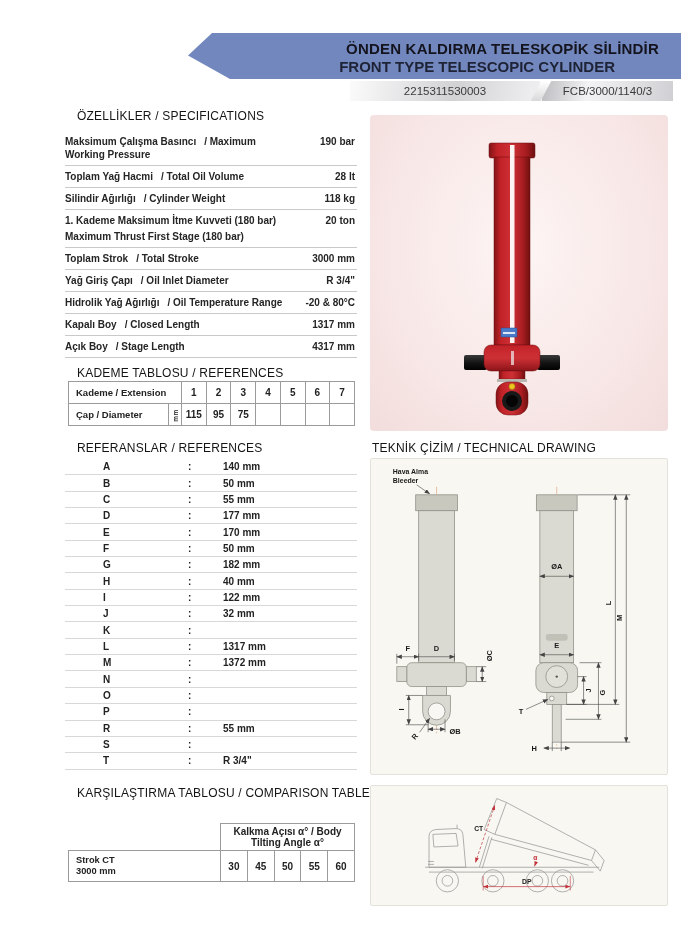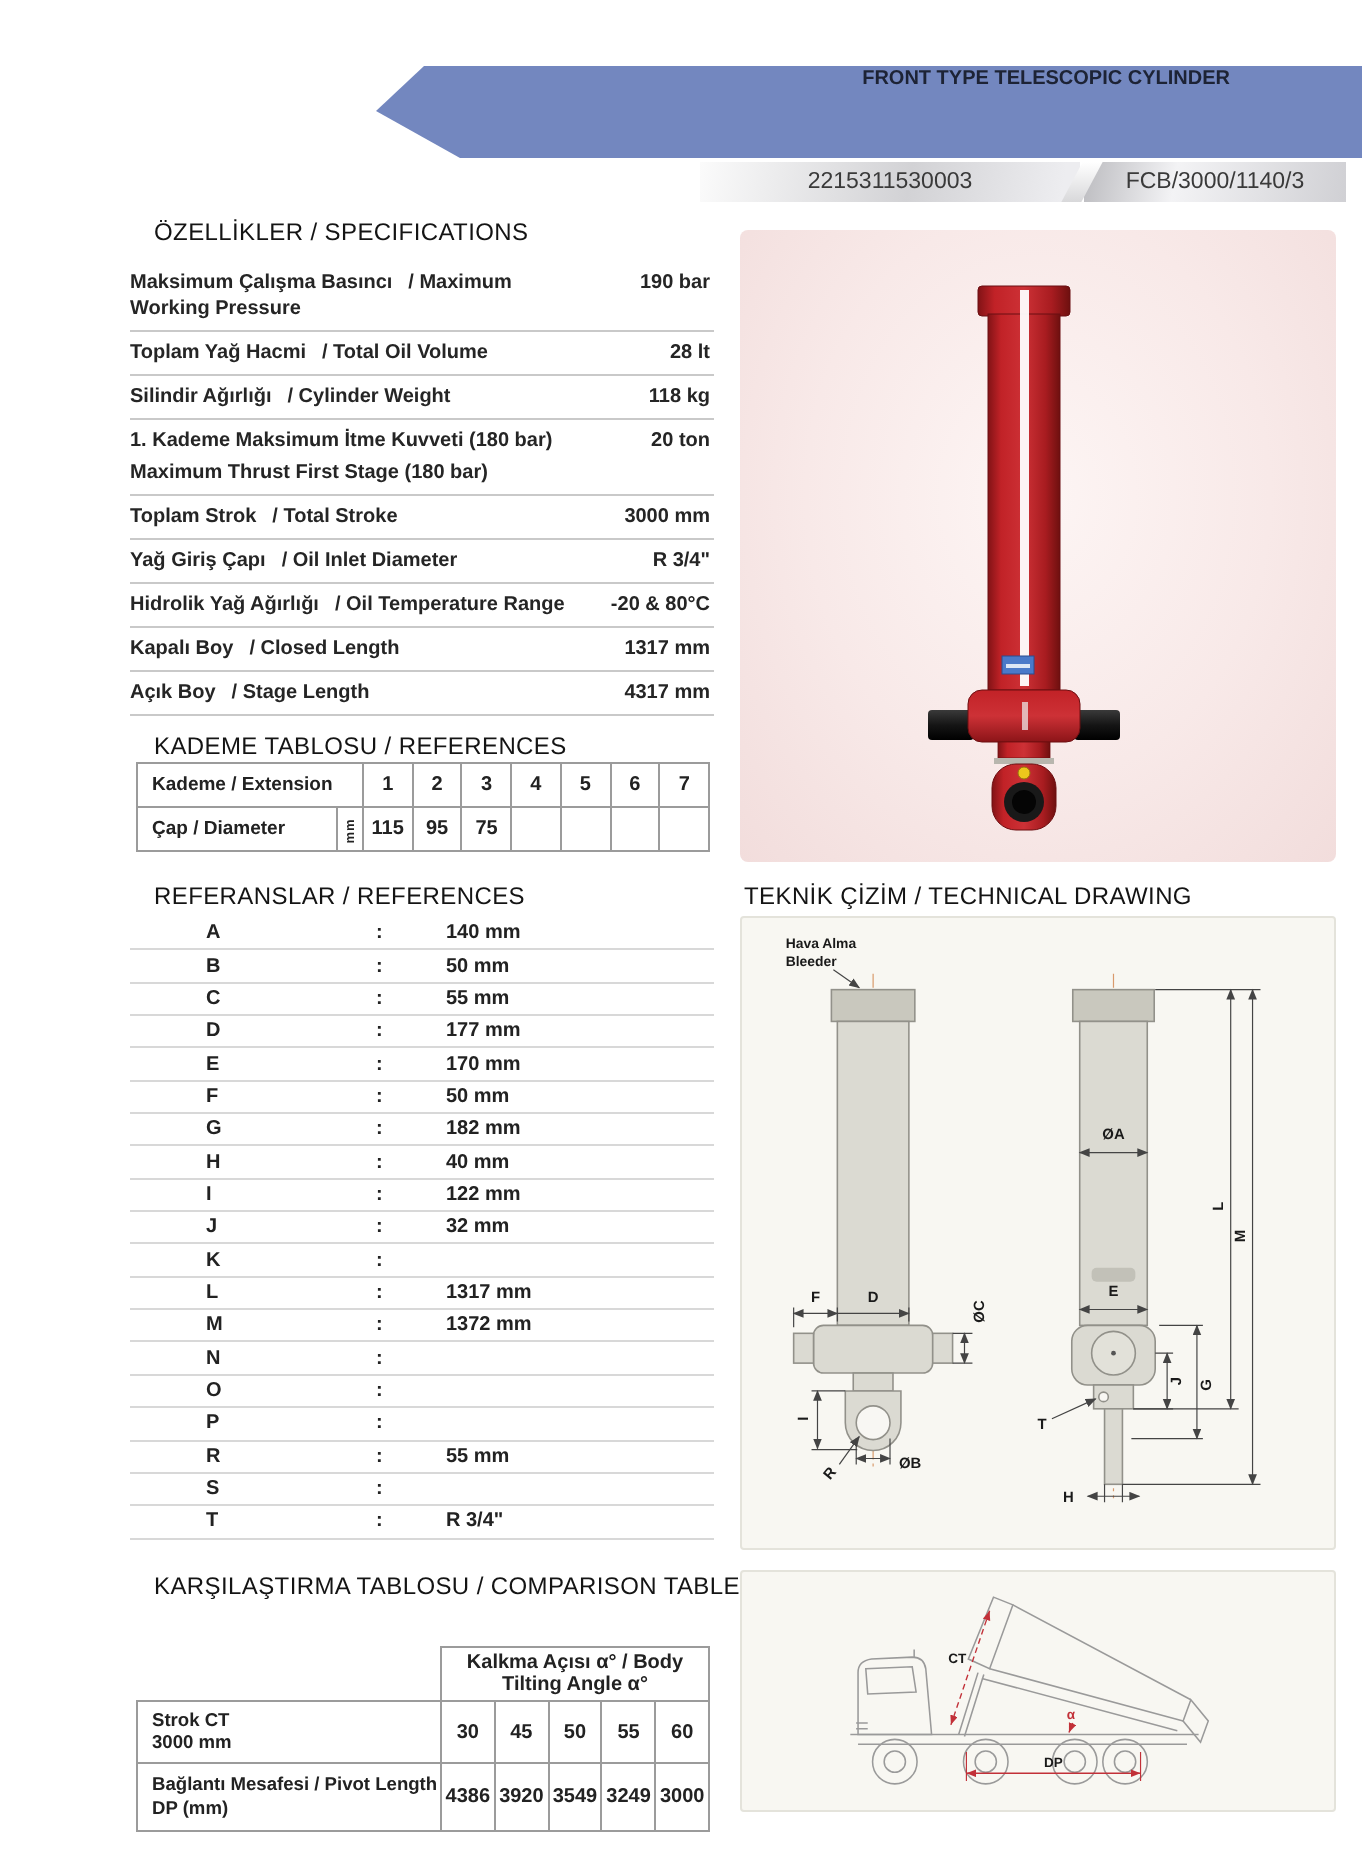--- a/index.html
+++ b/index.html
@@ -4,21 +4,21 @@
 <style>
   html,body{margin:0;padding:0;background:#fff;}
   .page{position:relative;width:681px;height:936px;background:#fff;overflow:hidden;
         font-family:"Liberation Sans",sans-serif;color:#222;}
 
   
   .banner{position:absolute;left:188px;top:33px;width:493px;height:46px;background:#7387bf;
           clip-path:polygon(24px 0,100% 0,100% 100%,42px 100%,0 49%);}
   .banner-title{margin-top:7px;text-align:right;padding-right:22px;font-size:15px;font-weight:700;
                 letter-spacing:.2px;color:#14141e;}
-  .banner-sub{text-align:right;padding-right:66px;font-size:10px;font-weight:700;color:#1d2335;margin-top:1px;}
+  .banner-sub{text-align:right;padding-right:66px;font-size:15px;font-weight:700;color:#1d2335;margin-top:1px;}
   .codes{position:absolute;left:350px;top:81px;width:331px;height:20px;display:flex;}
   .code-cell{display:flex;align-items:center;justify-content:center;font-size:11.5px;color:#3a3a3a;}
   .code-cell.c1{width:190px;background:linear-gradient(100deg,#fbfbfb 0%,#d2d2d5 55%,#ededf0 95%);}
   .code-cell.c2{width:131px;background:linear-gradient(100deg,#bcbcc0 0%,#f3f3f5 35%,#d0d0d4 100%);}
   .code-div{width:10px;margin:0 -4px;transform:skewX(-28deg);
             background:linear-gradient(180deg,#ffffff,#d8d8da);}
 
   
   .heading{position:absolute;font-size:12px;font-weight:400;color:#141414;letter-spacing:.2px;margin:0;}
 
@@ -72,20 +72,21 @@
   .dim-text{font-family:"Liberation Sans",sans-serif;font-size:7.5px;font-weight:700;fill:#1a1a1a;}
   .small-text{font-family:"Liberation Sans",sans-serif;font-size:7px;font-weight:700;fill:#1a1a1a;}
   .red-text{font-family:"Liberation Sans",sans-serif;font-size:7px;font-weight:700;fill:#c23038;}
 </style>
 </head>
 <body>
 
 <div class="page">
 
   <div class="banner">
+    <div class="banner-title">ÖNDEN KALDIRMA TELESKOPİK SİLİNDİR</div>
     <div class="banner-sub">FRONT TYPE TELESCOPIC  CYLINDER</div>
   </div>
   <div class="codes">
     <div class="code-cell c1">2215311530003</div>
     <div class="code-div"></div>
     <div class="code-cell c2">FCB/3000/1140/3</div>
   </div>
 
   <h2 class="heading" style="left:77px;top:109px;">ÖZELLİKLER / SPECIFICATIONS</h2>
   <div class="specs">
@@ -322,32 +323,20 @@
         <td class="lbl">
           <div>Strok CT</div>
           <div>3000 mm</div>
         </td>
 
       <td class="num">30</td>
           <td class="num">45</td>
           <td class="num">50</td>
           <td class="num">55</td>
           <td class="num">60</td>
-        </tr>
-      <tr class="r3">
-        <td class="lbl">
-          <div>Bağlantı Mesafesi / Pivot Length</div>
-          <div>DP (mm)</div>
-        </td>
-
-      <td class="num">4386</td>
-          <td class="num">3920</td>
-          <td class="num">3549</td>
-          <td class="num">3249</td>
-          <td class="num">3000</td>
         </tr>
     </tbody>
   </table>
 
   <div class="product-panel">
     <svg viewBox="0 0 298 316">
       <defs>
         <linearGradient id="redH" x1="0" y1="0" x2="1" y2="0">
           <stop offset="0" stop-color="#821316"></stop>
             <stop offset=".18" stop-color="#c12227"></stop>

